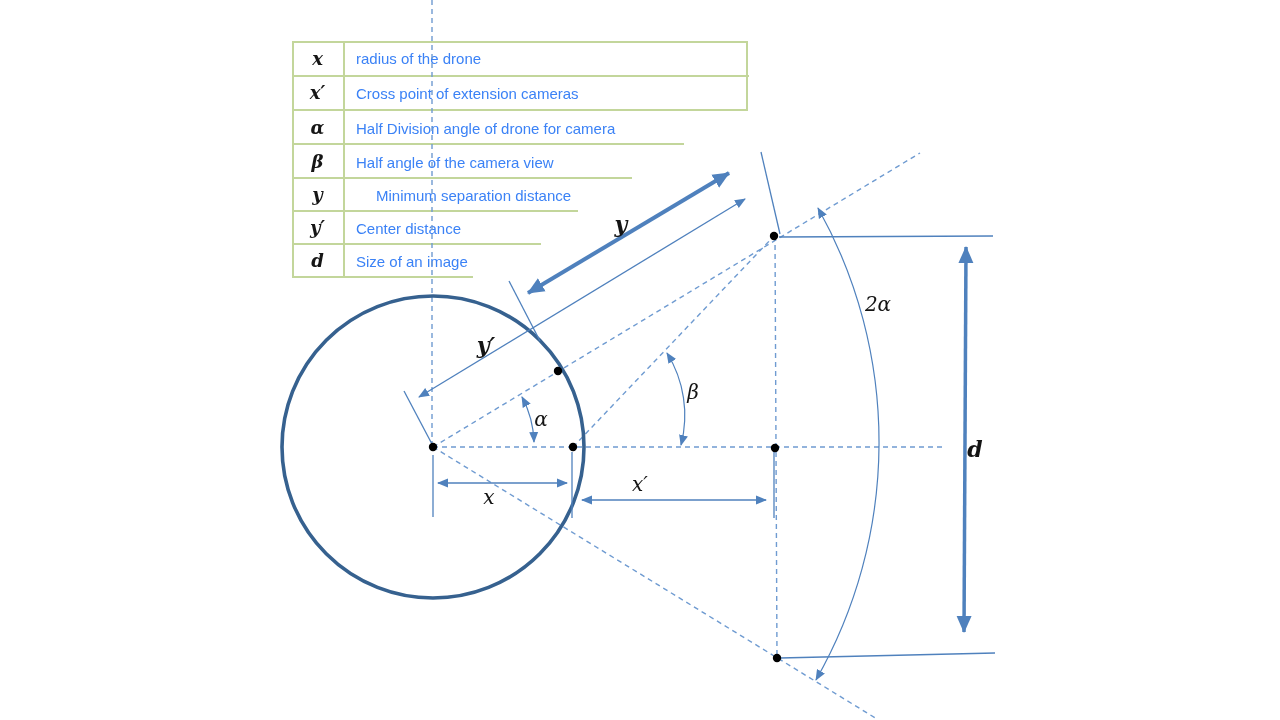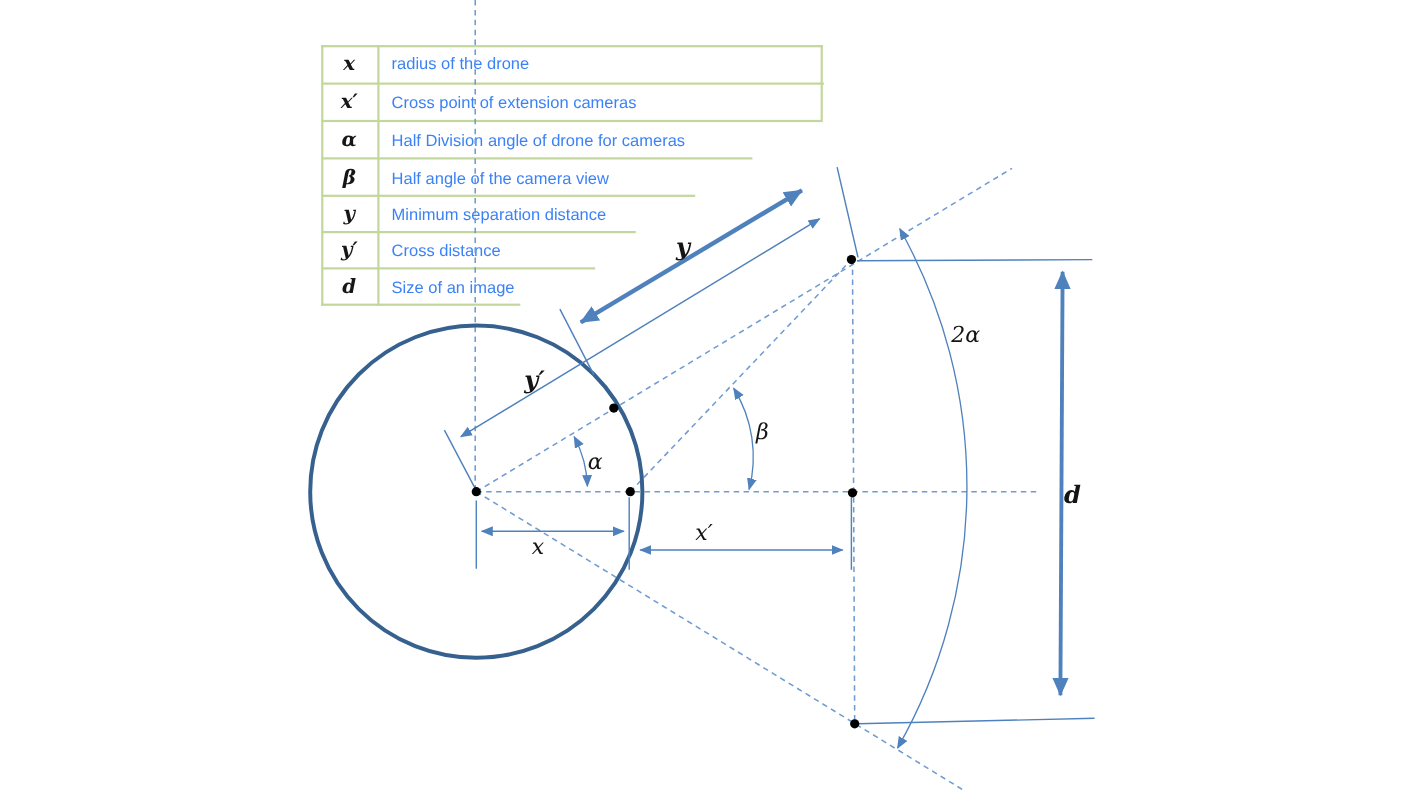--- a/index.html
+++ b/index.html
@@ -50,33 +50,33 @@
     <div class="trow">
       <span class="sym" style="top:48px;">x</span>
       <span class="desc" style="top:50px;">radius of the drone</span>
     </div>
     <div class="trow">
       <span class="sym" style="top:82px;">x′</span>
       <span class="desc" style="top:85px;">Cross point of extension cameras</span>
     </div>
     <div class="trow">
       <span class="sym" style="top:117px;">α</span>
-      <span class="desc" style="top:120px;">Half Division angle of drone for cameras</span>
+      <span class="desc" style="top:120px;">Half Division angle of drone for camera</span>
     </div>
     <div class="trow">
       <span class="sym" style="top:151px;">β</span>
       <span class="desc" style="top:154px;">Half angle of the camera view</span>
     </div>
     <div class="trow">
       <span class="sym" style="top:184px;">y</span>
-      <span class="desc" style="top:187px;">Minimum separation distance</span>
+      <span class="desc" style="top:187px;margin-left:20px;">Minimum separation distance</span>
     </div>
     <div class="trow">
       <span class="sym" style="top:217px;">y′</span>
-      <span class="desc" style="top:220px;">Cross distance</span>
+      <span class="desc" style="top:220px;">Center distance</span>
     </div>
     <div class="trow">
       <span class="sym" style="top:250px;">d</span>
       <span class="desc" style="top:253px;">Size of an image</span>
     </div>
   </div>
 
   <svg class="diagram" width="1280" height="720" viewBox="0 0 1280 720">
     <defs>
       <marker id="ma" markerUnits="userSpaceOnUse" markerWidth="12" markerHeight="11" refX="10" refY="5.5" orient="auto-start-reverse">

